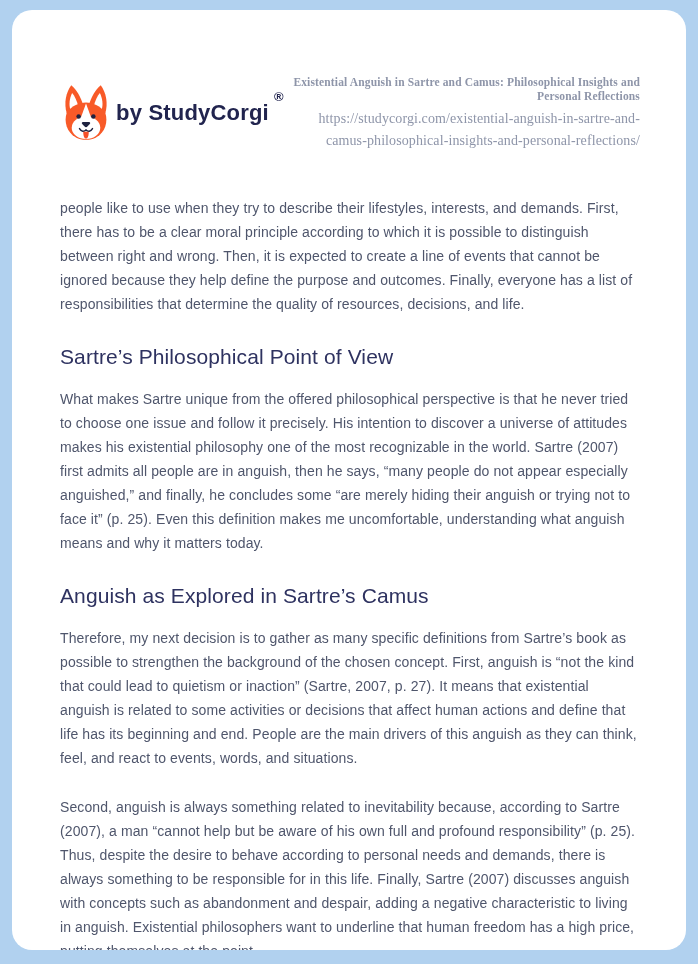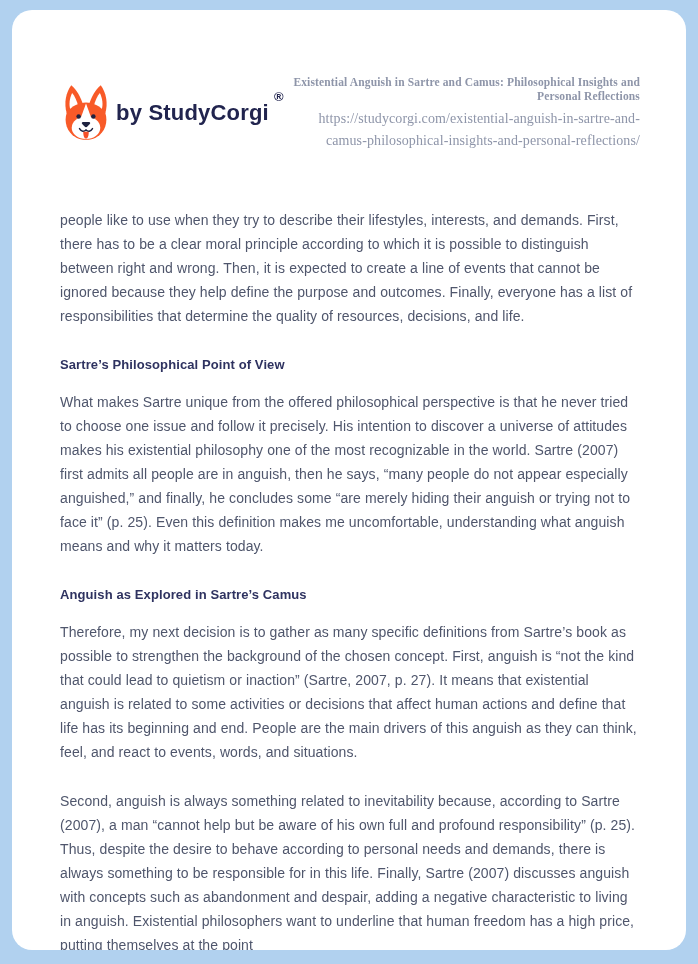--- a/index.html
+++ b/index.html
@@ -68,31 +68,31 @@
     margin-top:5px;
     font-size:14px;
     line-height:22px;
     letter-spacing:0.1px;
     color:#8e95a9;
     text-decoration:none;
     word-break:break-word;
   }
 
   
-  .article { margin-top:56px; }
+  .article { margin-top:44px; }
   .article p {
     font-size:14px;
     line-height:24px;
     letter-spacing:0.1px;
     color:#4f566c;
     margin:0 0 25px 0;
   }
   .article h2 {
-    font-size:13px;
-    font-weight:700;
+    font-size:21px;
+    font-weight:400;
     letter-spacing:0.1px;
     color:#2e3260;
     margin:29px 0 18px 0;
   }
 </style>
 </head>
 <body>
 
 <div class="page">
   <div class="card">

